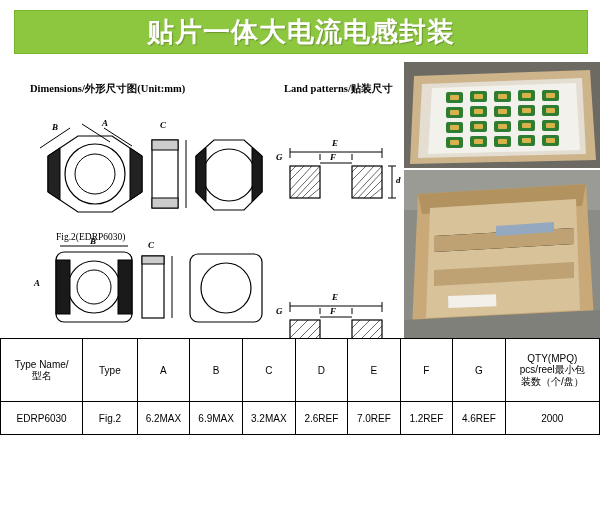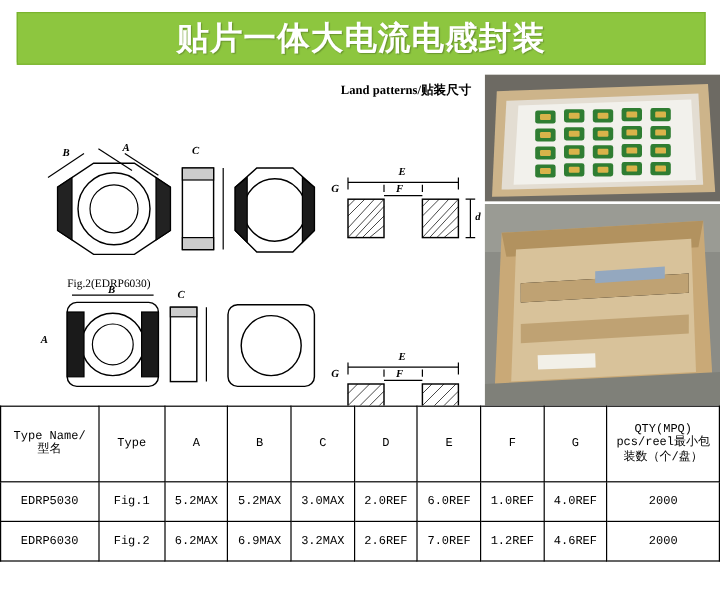--- a/index.html
+++ b/index.html
@@ -58,21 +58,21 @@
     overflow:hidden;
     background:#cfcfc8;
   }
   #photo-top{left:404px;top:62px;width:196px;height:106px;}
   #photo-bot{left:404px;top:170px;width:196px;height:168px;}
   
   .tbl{
     position:absolute;left:0;top:338px;width:600px;
     border-collapse:collapse;
     font-size:10px;
-    font-family:Liberation Mono, monospace;
+    font-family:Liberation Sans, sans-serif;
   }
   .tbl td,.tbl th{
     border:1px solid #000;
     text-align:center;
     vertical-align:middle;
     padding:2px 1px;
     font-weight:normal;
   }
   .tbl thead td{
     height:58px;
@@ -95,21 +95,22 @@
 <div class="header">
   <div class="hdr-deco-left"></div>
   <div class="hdr-deco-right"></div>
   <div class="header-bar">
     <span class="title">贴片一体大电流电感封装</span>
   </div>
 </div>
 
 <div class="drawing">
 
-  <div class="lbl lbl-b" style="left:284px;top:8px;font-size:10.5px;">Land patterns/贴装尺寸</div>
+  <div class="lbl lbl-b" style="left:30px;top:22px;font-size:10.5px;">Dimensions/外形尺寸图(Unit:mm)</div>
+  <div class="lbl lbl-b" style="left:284px;top:22px;font-size:10.5px;">Land patterns/贴装尺寸</div>
 
   <div class="lbl" style="left:56px;top:172px;font-size:9.5px;">Fig.2(EDRP6030)</div>
 
   <svg class="svgwrap" width="600" height="278" viewBox="0 0 600 278" style="pointer-events:none;">
     <g stroke="#000" fill="none" stroke-width="1">
 
       <polygon points="48,96 78,76 112,76 142,96 142,132 112,152 78,152 48,132" fill="#ffffff" stroke="#000" stroke-width="1.2"></polygon>
 
       <circle cx="95" cy="114" r="30" fill="#ffffff" stroke="#000" stroke-width="1.2"></circle>
       <circle cx="95" cy="114" r="20" fill="#ffffff" stroke="#000" stroke-width="1"></circle>
@@ -321,32 +322,20 @@
         <div class="hdr-multi">
           <div>QTY(MPQ)</div>
           <div>pcs/reel最小包</div>
           <div>装数（个/盘）</div>
         </div>
       </td>
     </tr>
   </thead>
   <tbody>
     <tr>
-      <td class="c0">EDRP5030</td>
-      <td class="c1">Fig.1</td>
-      <td class="c2">5.2MAX</td>
-      <td class="c3">5.2MAX</td>
-      <td class="c4">3.0MAX</td>
-      <td class="c5">2.0REF</td>
-      <td class="c6">6.0REF</td>
-      <td class="c7">1.0REF</td>
-      <td class="c8">4.0REF</td>
-      <td class="c9">2000</td>
-    </tr>
-    <tr>
       <td class="c0">EDRP6030</td>
       <td class="c1">Fig.2</td>
       <td class="c2">6.2MAX</td>
       <td class="c3">6.9MAX</td>
       <td class="c4">3.2MAX</td>
       <td class="c5">2.6REF</td>
       <td class="c6">7.0REF</td>
       <td class="c7">1.2REF</td>
       <td class="c8">4.6REF</td>
       <td class="c9">2000</td>

